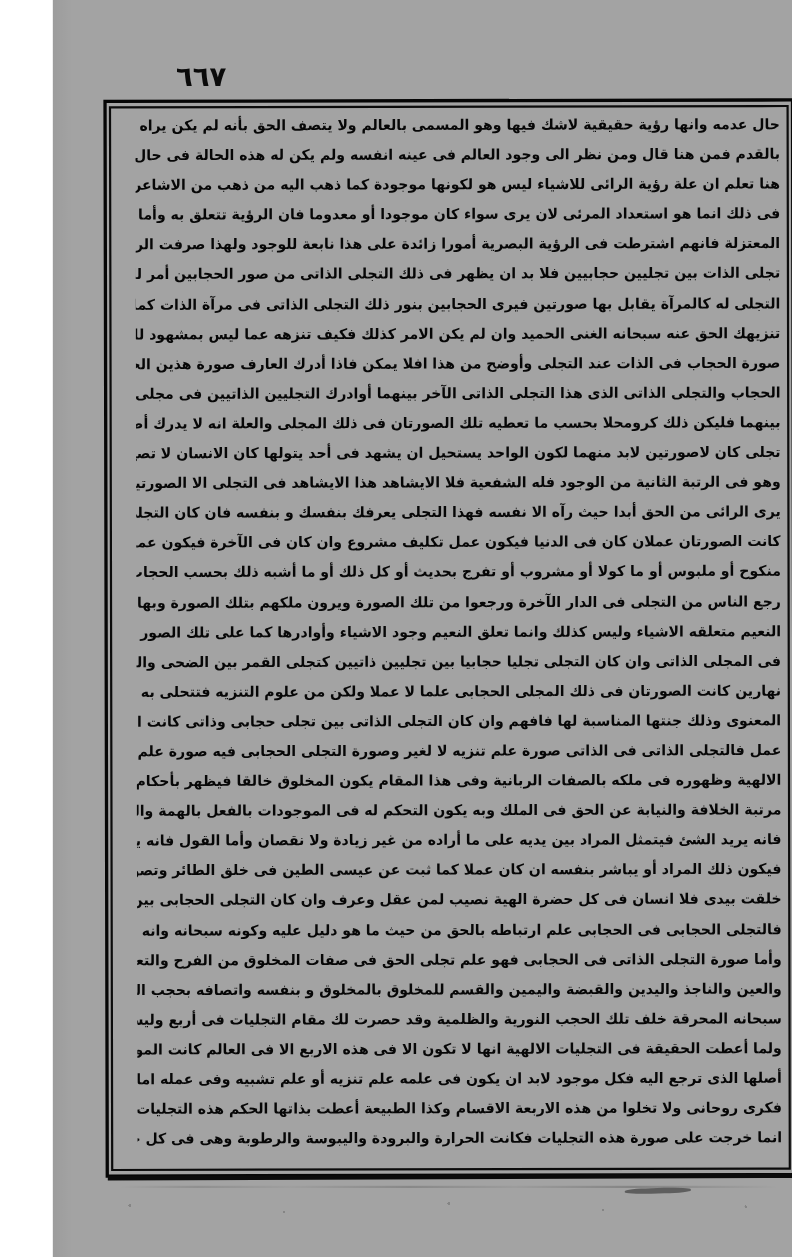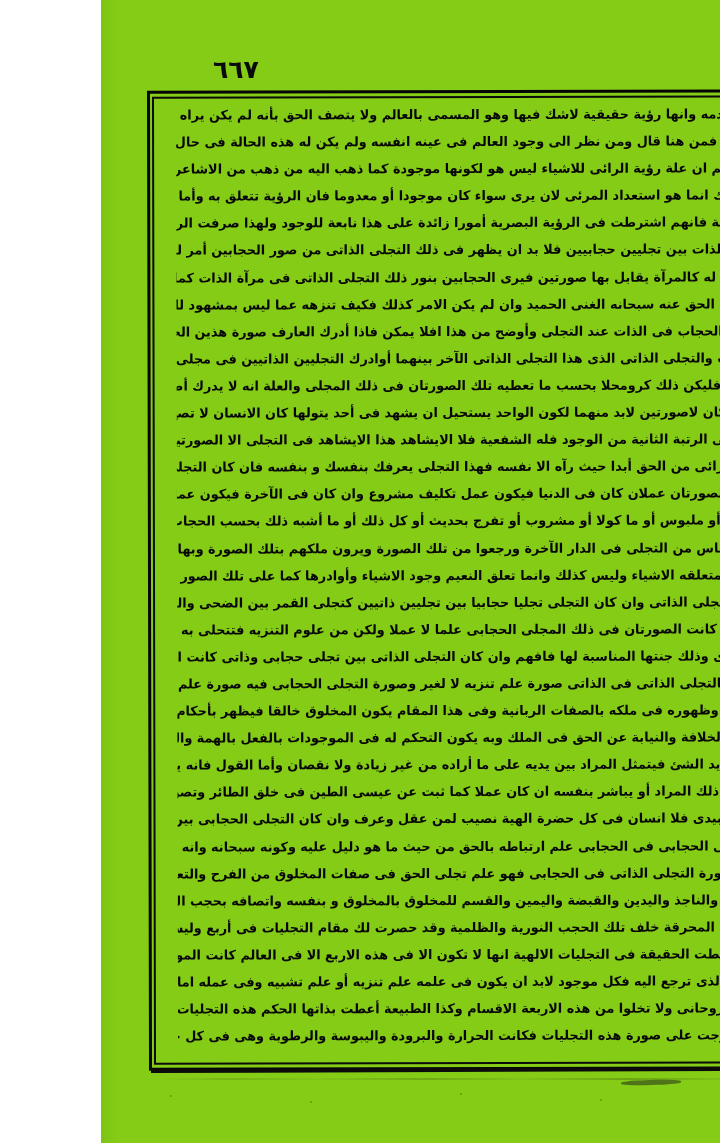--- a/index.html
+++ b/index.html
@@ -6,23 +6,23 @@
   html, body {
     margin: 0;
     padding: 0;
     background: #ffffff;
   }
   body {
     font-family: "DejaVu Sans", sans-serif;
   }
   .page {
     position: relative;
-    width: 619px;
+    width: 672px;
     height: 1143px;
-    background: #84cc16;
+    background: #a3a3a3;
     overflow: hidden;
     text-decoration: underline;
   }
 
   
   .folio {
     position: absolute;
     left: 112px;
     top: 54px;
     width: 70px;

